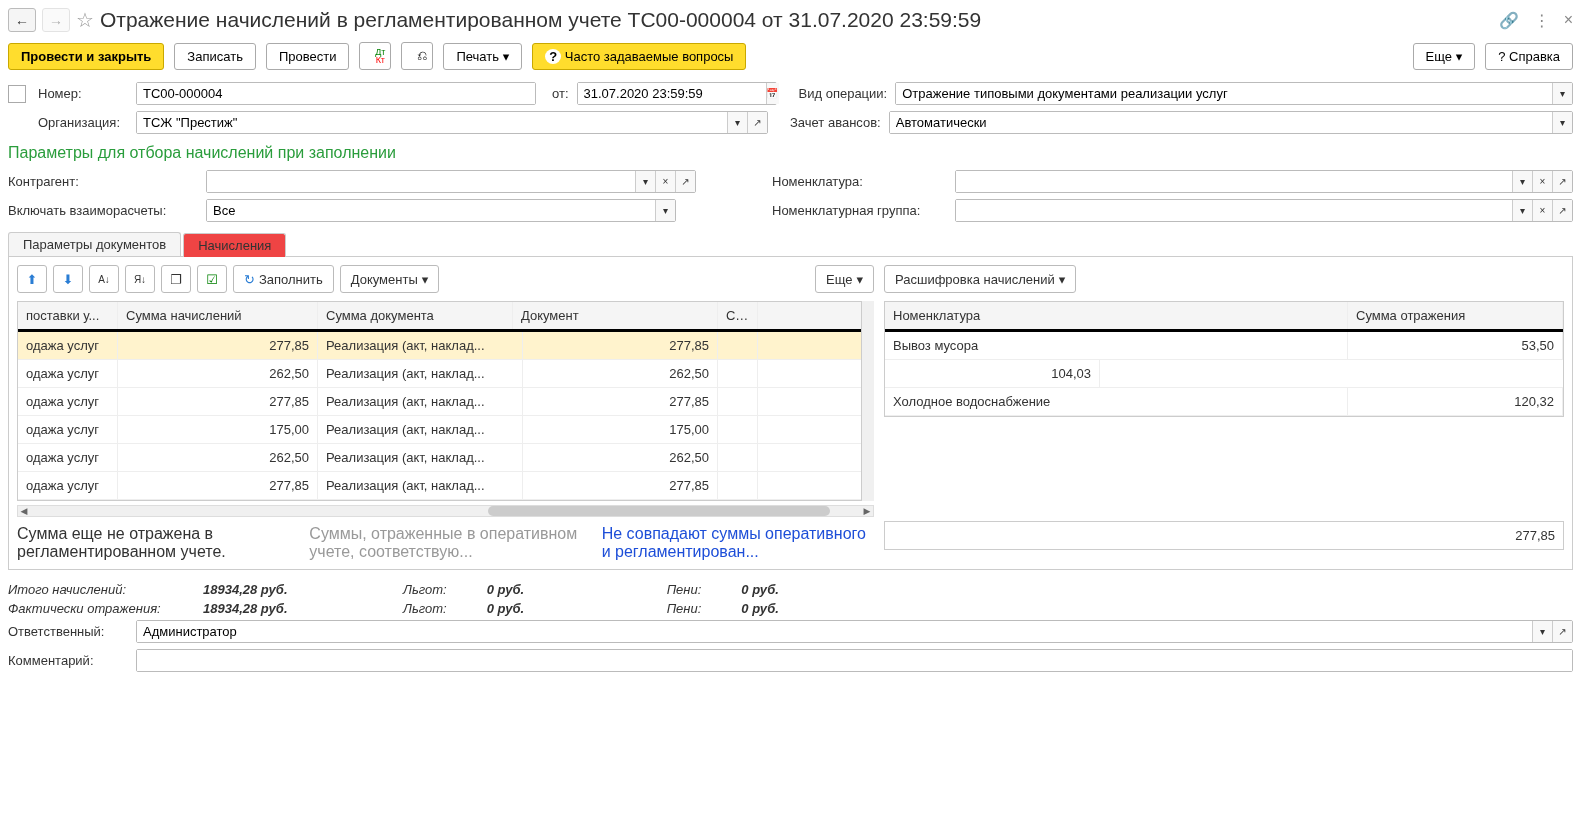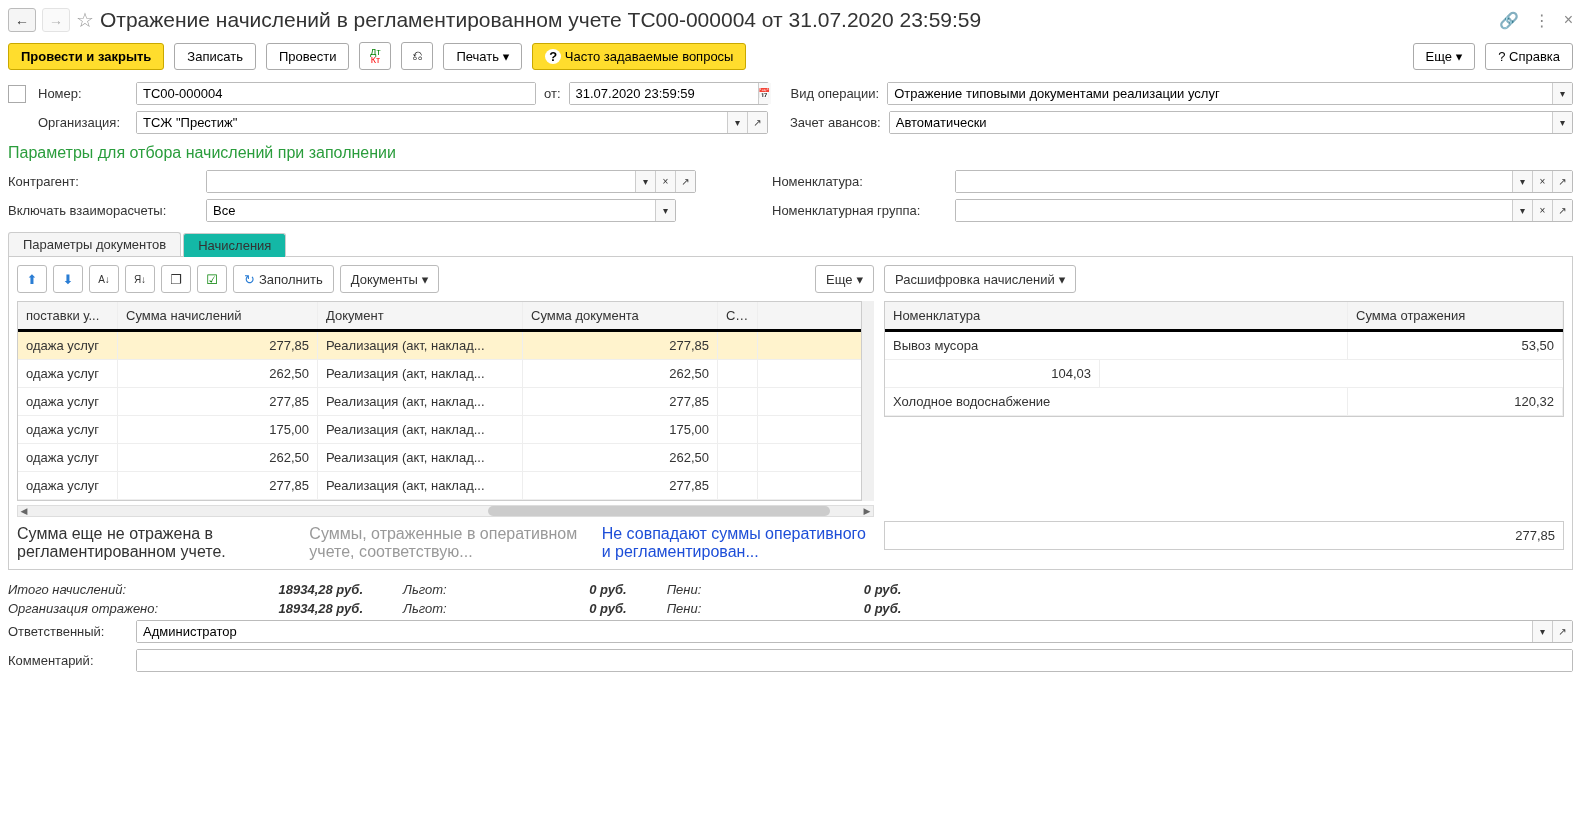--- a/index.html
+++ b/index.html
@@ -6,32 +6,32 @@
 body { margin: 0; padding: 8px; font-size: 13px; background: #fff; color: #333; }
 .header-row { display: flex; align-items: center; gap: 6px; margin-bottom: 10px; }
 .nav-btn { width: 28px; height: 24px; border: 1px solid #bbb; background: #f5f5f5; border-radius: 3px; display: flex; align-items: center; justify-content: center; cursor: pointer; font-size: 14px; }
 .star-icon { font-size: 20px; color: #999; cursor: pointer; }
 .title { font-size: 21px; color: #333; flex: 1; }
 .header-icons { display: flex; gap: 14px; align-items: center; color: #888; font-size: 16px; }
 .toolbar { display: flex; gap: 10px; align-items: center; margin-bottom: 12px; }
 .btn { padding: 5px 12px; border: 1px solid #aaa; border-radius: 3px; background: #fff; cursor: pointer; font-size: 13px; }
 .btn-yellow { background: #ffdd2d; border-color: #c9a800; font-weight: bold; }
 .btn-faq { background: #ffdd2d; border-color: #c9a800; }
-.btn-icon { width: 32px; padding: 5px; display: flex; align-items: center; justify-content: center; }
+.btn-icon { width: 32px; padding: 5px; display: flex; align-items: center; justify-content: flex-end; }
 .spacer { flex: 1; }
 .form-row { display: flex; align-items: center; gap: 8px; margin-bottom: 6px; }
 .label { min-width: 90px; }
 .field { display: flex; border: 1px solid #bbb; border-radius: 2px; background: #fff; }
 .field input { border: none; padding: 3px 6px; font-size: 13px; flex: 1; outline: none; }
 .field-btn { width: 20px; border-left: 1px solid #ccc; display: flex; align-items: center; justify-content: center; cursor: pointer; font-size: 10px; background: #f8f8f8; }
 .doc-icon { width: 18px; height: 18px; border: 1px solid #aaa; margin-right: 4px; }
 .section-title { color: #2a9d3c; font-size: 16px; margin: 10px 0 8px; }
 .tabs { display: flex; border-bottom: 1px solid #ccc; margin-top: 10px; }
 .tab { padding: 4px 14px; border: 1px solid #ccc; border-bottom: none; background: #f5f5f5; cursor: pointer; border-radius: 3px 3px 0 0; margin-right: 2px; }
-.tab.active { background: #14b8a6; position: relative; top: 1px; }
+.tab.active { background: #ef4444; position: relative; top: 1px; }
 .panel { border: 1px solid #ccc; border-top: none; padding: 8px; display: flex; gap: 10px; }
 .panel-left { flex: 1; }
 .panel-right { width: 680px; }
 .panel-toolbar { display: flex; gap: 6px; margin-bottom: 8px; align-items: center; }
 .tbtn { width: 30px; height: 28px; border: 1px solid #bbb; border-radius: 3px; background: #fff; display: flex; align-items: center; justify-content: center; cursor: pointer; }
 .tbtn-text { height: 28px; padding: 0 10px; border: 1px solid #bbb; border-radius: 3px; background: #fff; display: flex; align-items: center; justify-content: center; cursor: pointer; gap: 4px; }
 .table { border: 1px solid #ccc; width: 100%; }
 .thead { display: flex; background: #f5f5f5; border-bottom: 3px solid #000000; }
 .th, .td { padding: 6px 8px; border-right: 1px solid #eee; overflow: hidden; white-space: nowrap; text-overflow: ellipsis; }
 .trow { display: flex; border-bottom: 1px solid #eee; }
@@ -44,21 +44,21 @@
 .col-acc { width: 40px; }
 .col-r-nom { flex: 1; }
 .col-r-sum { width: 215px; }
 .legend { display: flex; gap: 20px; margin-top: 8px; font-size: 16px; }
 .legend-item { flex: 1; }
 .legend-gray { color: #999; }
 .legend-red { color: #1d4ed8; }
 .totals { margin-top: 12px; }
 .total-row { display: flex; gap: 40px; margin-bottom: 4px; font-size: 13px; font-style: italic; }
 .total-label { width: 155px; }
-.total-val { font-weight: bold; width: 160px; text-align: right; }
+.total-val { font-weight: bold; width: 160px; }
 .scrollbar { height: 12px; background: #f0f0f0; border: 1px solid #ddd; position: relative; margin-top: 4px; }
 .scrollbar-thumb { position: absolute; left: 55%; width: 40%; height: 100%; background: #ccc; border-radius: 6px; }
 .scroll-arrow-l, .scroll-arrow-r { position: absolute; top: 0; width: 12px; height: 100%; display: flex; align-items: center; justify-content: center; font-size: 9px; color: #666; }
 .scroll-arrow-l { left: 0; }
 .scroll-arrow-r { right: 0; }
 .vscroll { width: 12px; background: #f0f0f0; }
 .total-summary { border: 1px solid #ccc; padding: 6px 8px; text-align: right; margin-top: 6px; }
 .dkt { font-size: 9px; line-height: 8px; }
 .dkt-d { color: green; }
 .dkt-k { color: red; }
@@ -92,21 +92,21 @@
   <button class="btn"><span>Еще</span> ▾</button>
   <button class="btn">? <span>Справка</span></button>
 </div>
 
 <div class="form-row">
   <span class="doc-icon"></span>
   <span class="label">Номер:</span>
   <div class="field" style="width:400px">
       <input value="ТС00-000004" style="">
     </div>
-  <span style="">от:</span>
+  <span style="margin-left:8px">от:</span>
   <div class="field" style="width:200px">
       <input value="31.07.2020 23:59:59" style="">
       <div class="field-btn">📅</div>
     </div>
   <span style="margin-left:14px">Вид операции:</span>
   <div class="field" style="flex:1">
       <input value="Отражение типовыми документами реализации услуг" style="">
       <div class="field-btn">▾</div>
     </div>
 </div>
@@ -182,22 +182,22 @@
         </div>
       <div class="tbtn-text"><span>Документы</span> ▾</div>
       <div class="spacer"></div>
       <div class="tbtn-text"><span>Еще</span> ▾</div>
     </div>
     <div style="display:flex">
       <div class="table" style="flex:1">
         <div class="thead">
           <div class="th col-type">поставки у...</div>
           <div class="th col-sum">Сумма начислений</div>
+          <div class="th col-docsum">Сумма документа</div>
           <div class="th col-doc">Документ</div>
-          <div class="th col-docsum">Сумма документа</div>
           <div class="th col-acc">Сче</div>
         </div>
         <div id="tl-body">
             <div class="trow selected">
               <div class="td col-type">одажа услуг</div>
               <div class="td col-sum num">277,85</div>
               <div class="td col-doc">Реализация (акт, наклад...</div>
               <div class="td col-docsum num">277,85</div>
               <div class="td col-acc"></div>
             </div>
@@ -282,21 +282,21 @@
 <div class="totals">
   <div class="total-row">
     <span class="total-label">Итого начислений:</span>
     <span class="total-val">18934,28 руб.</span>
     <span>Льгот:</span>
     <span class="total-val" style="width:140px">0 руб.</span>
     <span>Пени:</span>
     <span class="total-val">0 руб.</span>
   </div>
   <div class="total-row">
-    <span class="total-label">Организация отражено:</span>
+    <span class="total-label">Фактически отражения:</span>
     <span class="total-val">18934,28 руб.</span>
     <span>Льгот:</span>
     <span class="total-val" style="width:140px">0 руб.</span>
     <span>Пени:</span>
     <span class="total-val">0 руб.</span>
   </div>
 </div>
 
 <div class="form-row" style="margin-top:1px">
   <span style="width:120px">Ответственный:</span>

